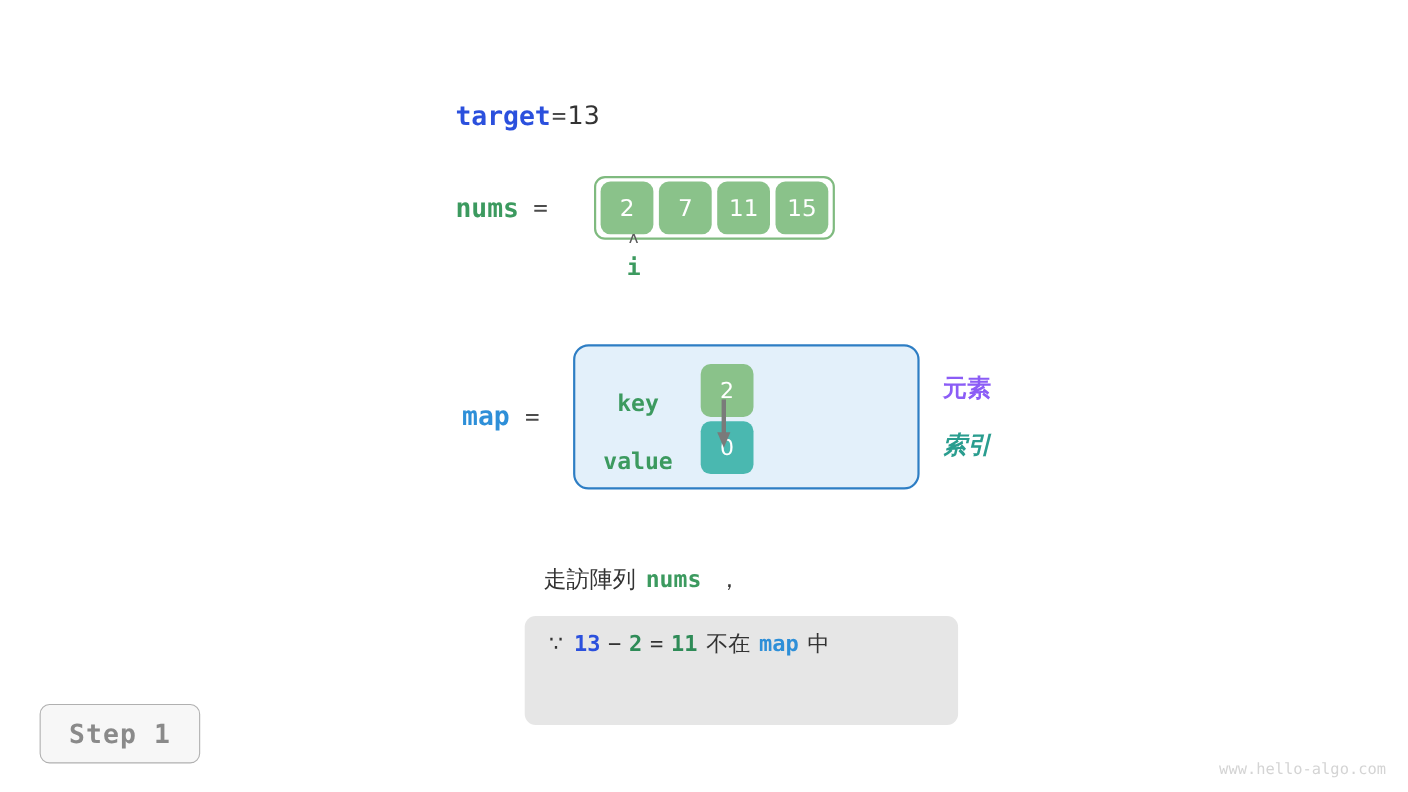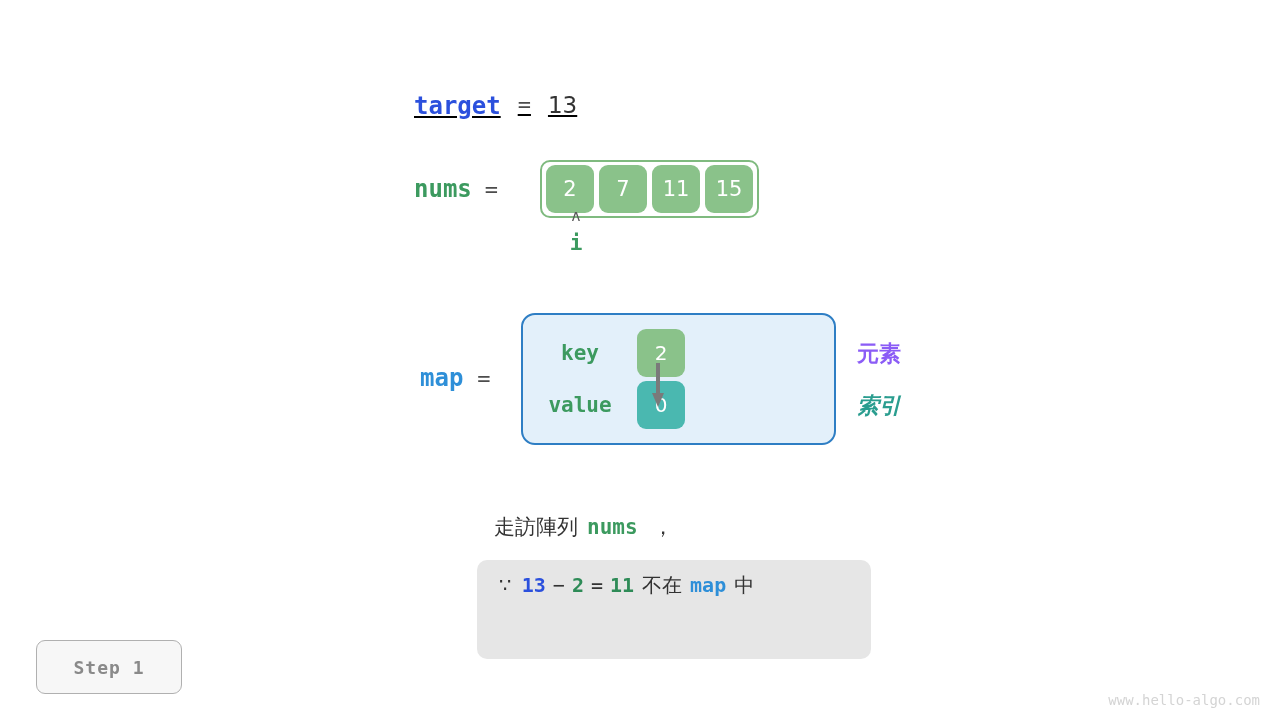--- a/index.html
+++ b/index.html
@@ -14,24 +14,23 @@
     position: relative;
     overflow: hidden;
   }
 
   
   #target-row {
     position: absolute;
     left: 414px;
     top: 92px;
     display: flex;
-    align-items: flex-start;
-    gap: 17px;
-    white-space: nowrap;
-    text-decoration: underline;
+    align-items: center;
+    gap: 1px;
+    white-space: nowrap;
   }
   #target-row .var-name {
     font-family: "DejaVu Sans Mono", monospace;
     font-size: 24px;
     font-weight: bold;
     color: #2b50dd;
   }
   #target-row .eq {
     font-family: "DejaVu Sans Mono", monospace;
     font-size: 22px;
@@ -142,21 +141,21 @@
     border: 2.5px solid #2e7ec4;
     border-radius: 14px;
     background: #e3f0fa;
   }
   .map-row {
     position: absolute;
     left: 0;
     width: 100%;
     height: 52px;
     display: flex;
-    align-items: center;
+    align-items: flex-end;
   }
   #map-row-key { top: 12px; }
   #map-row-value { top: 64px; }
   .map-row-label {
     width: 114px;
     text-align: center;
     font-family: "DejaVu Sans Mono", monospace;
     font-size: 21px;
     font-weight: bold;
     color: #3c9a5f;
@@ -274,21 +273,21 @@
     top: 640px;
     width: 144px;
     height: 52px;
     border: 1.5px solid #b0b0b0;
     border-radius: 9px;
     background: #f7f7f7;
     display: flex;
     align-items: center;
     justify-content: center;
     font-family: "DejaVu Sans Mono", monospace;
-    font-size: 18px;
+    font-size: 24px;
     font-weight: bold;
     color: #8a8a8a;
     letter-spacing: 1px;
   }
 
   
   #watermark {
     position: absolute;
     right: 20px;
     bottom: 12px;

